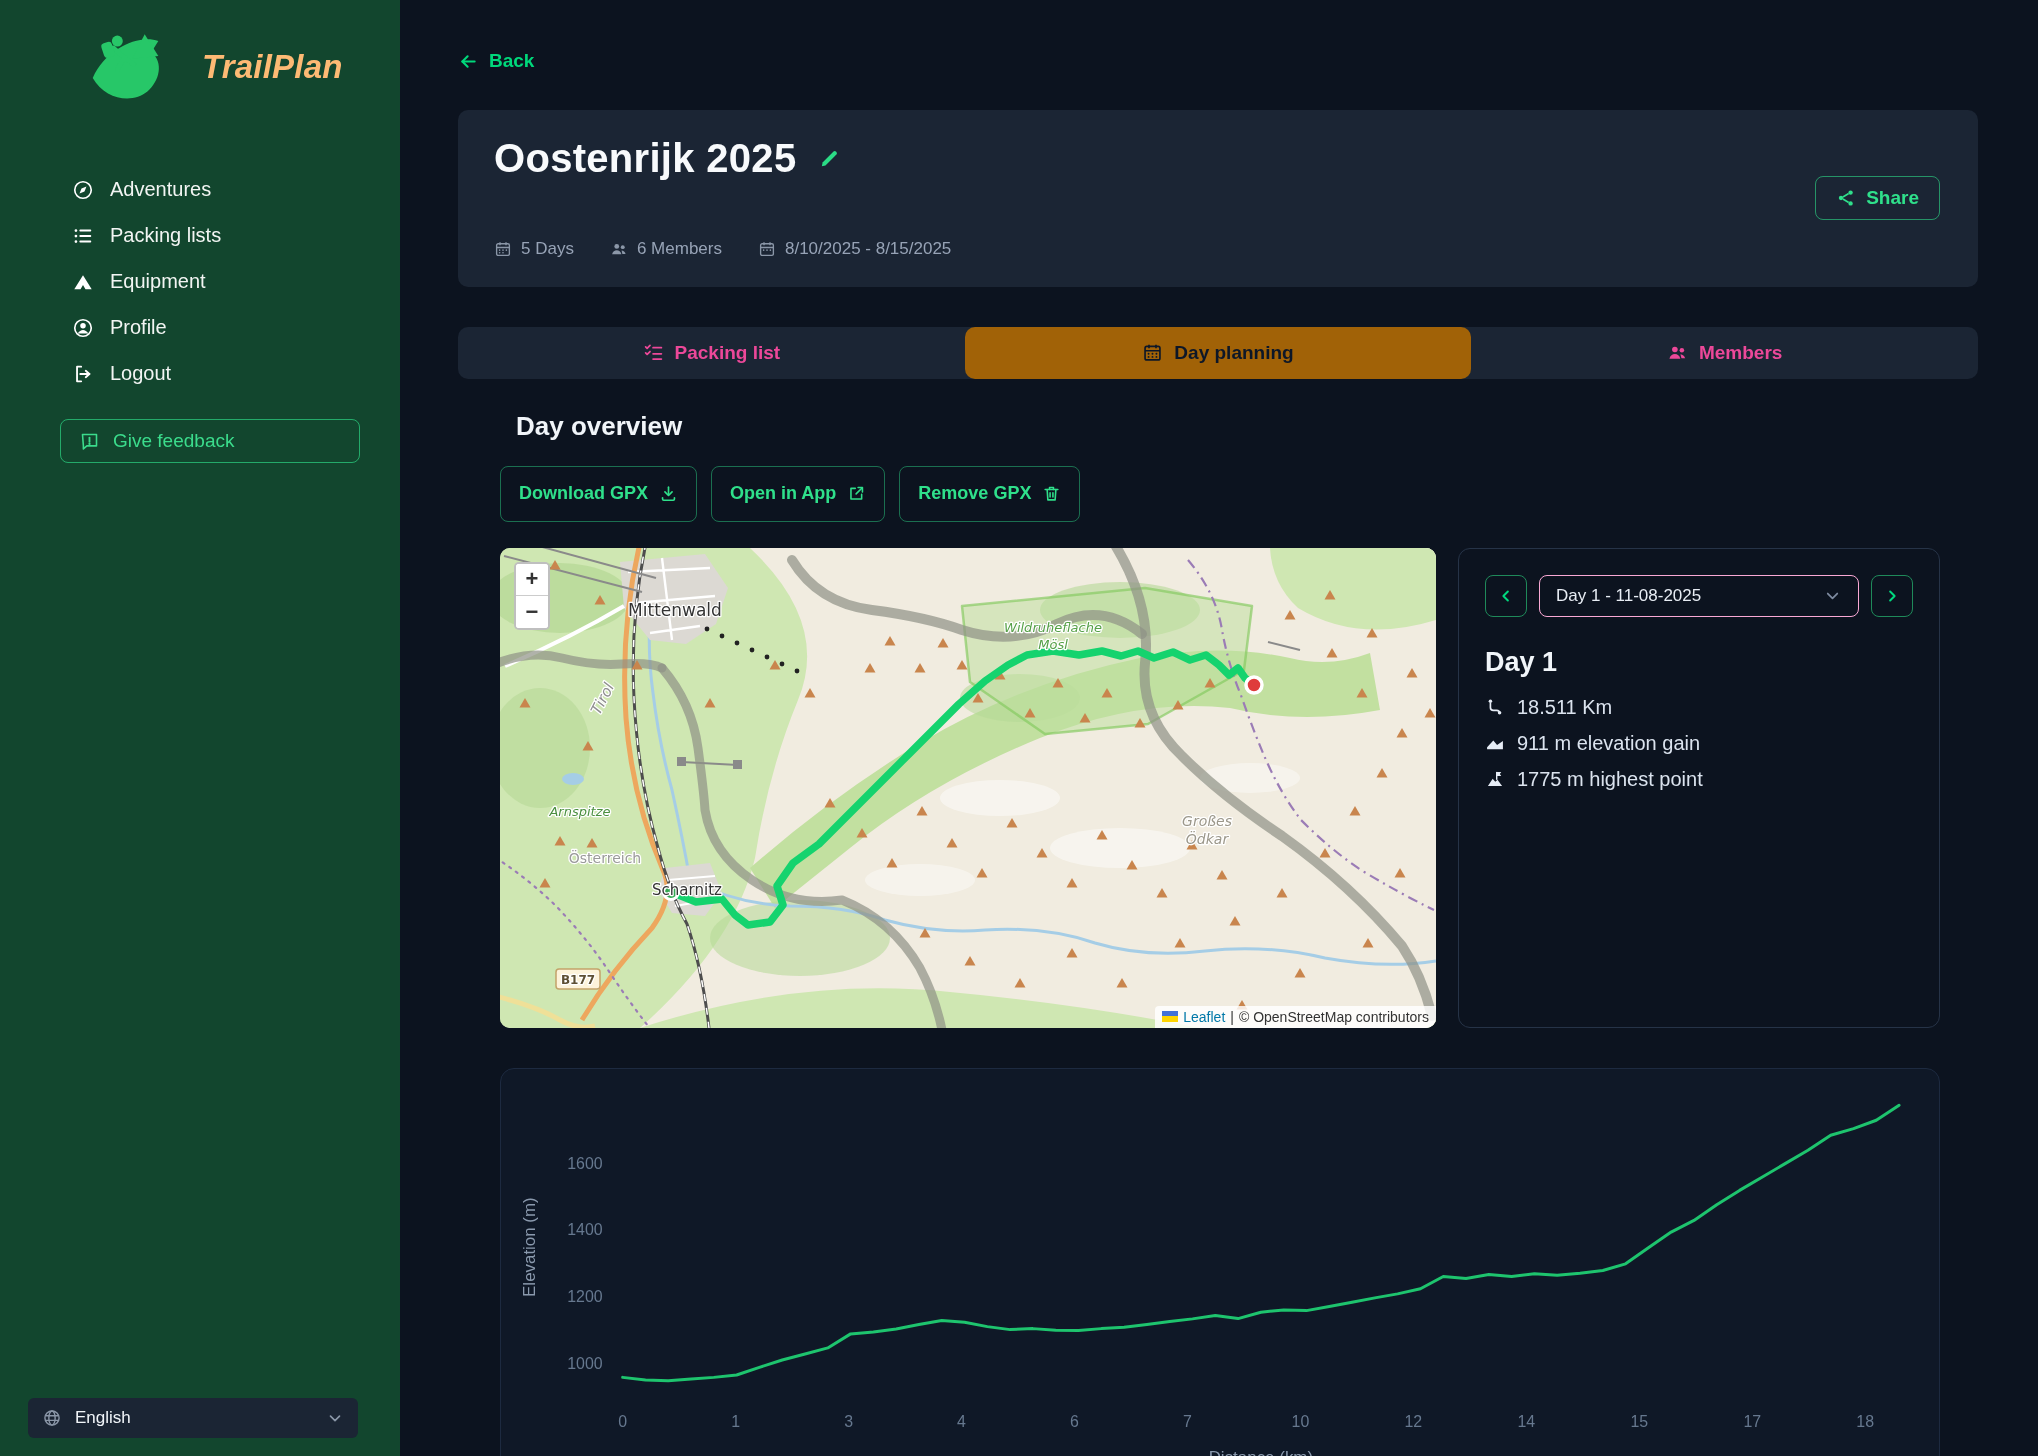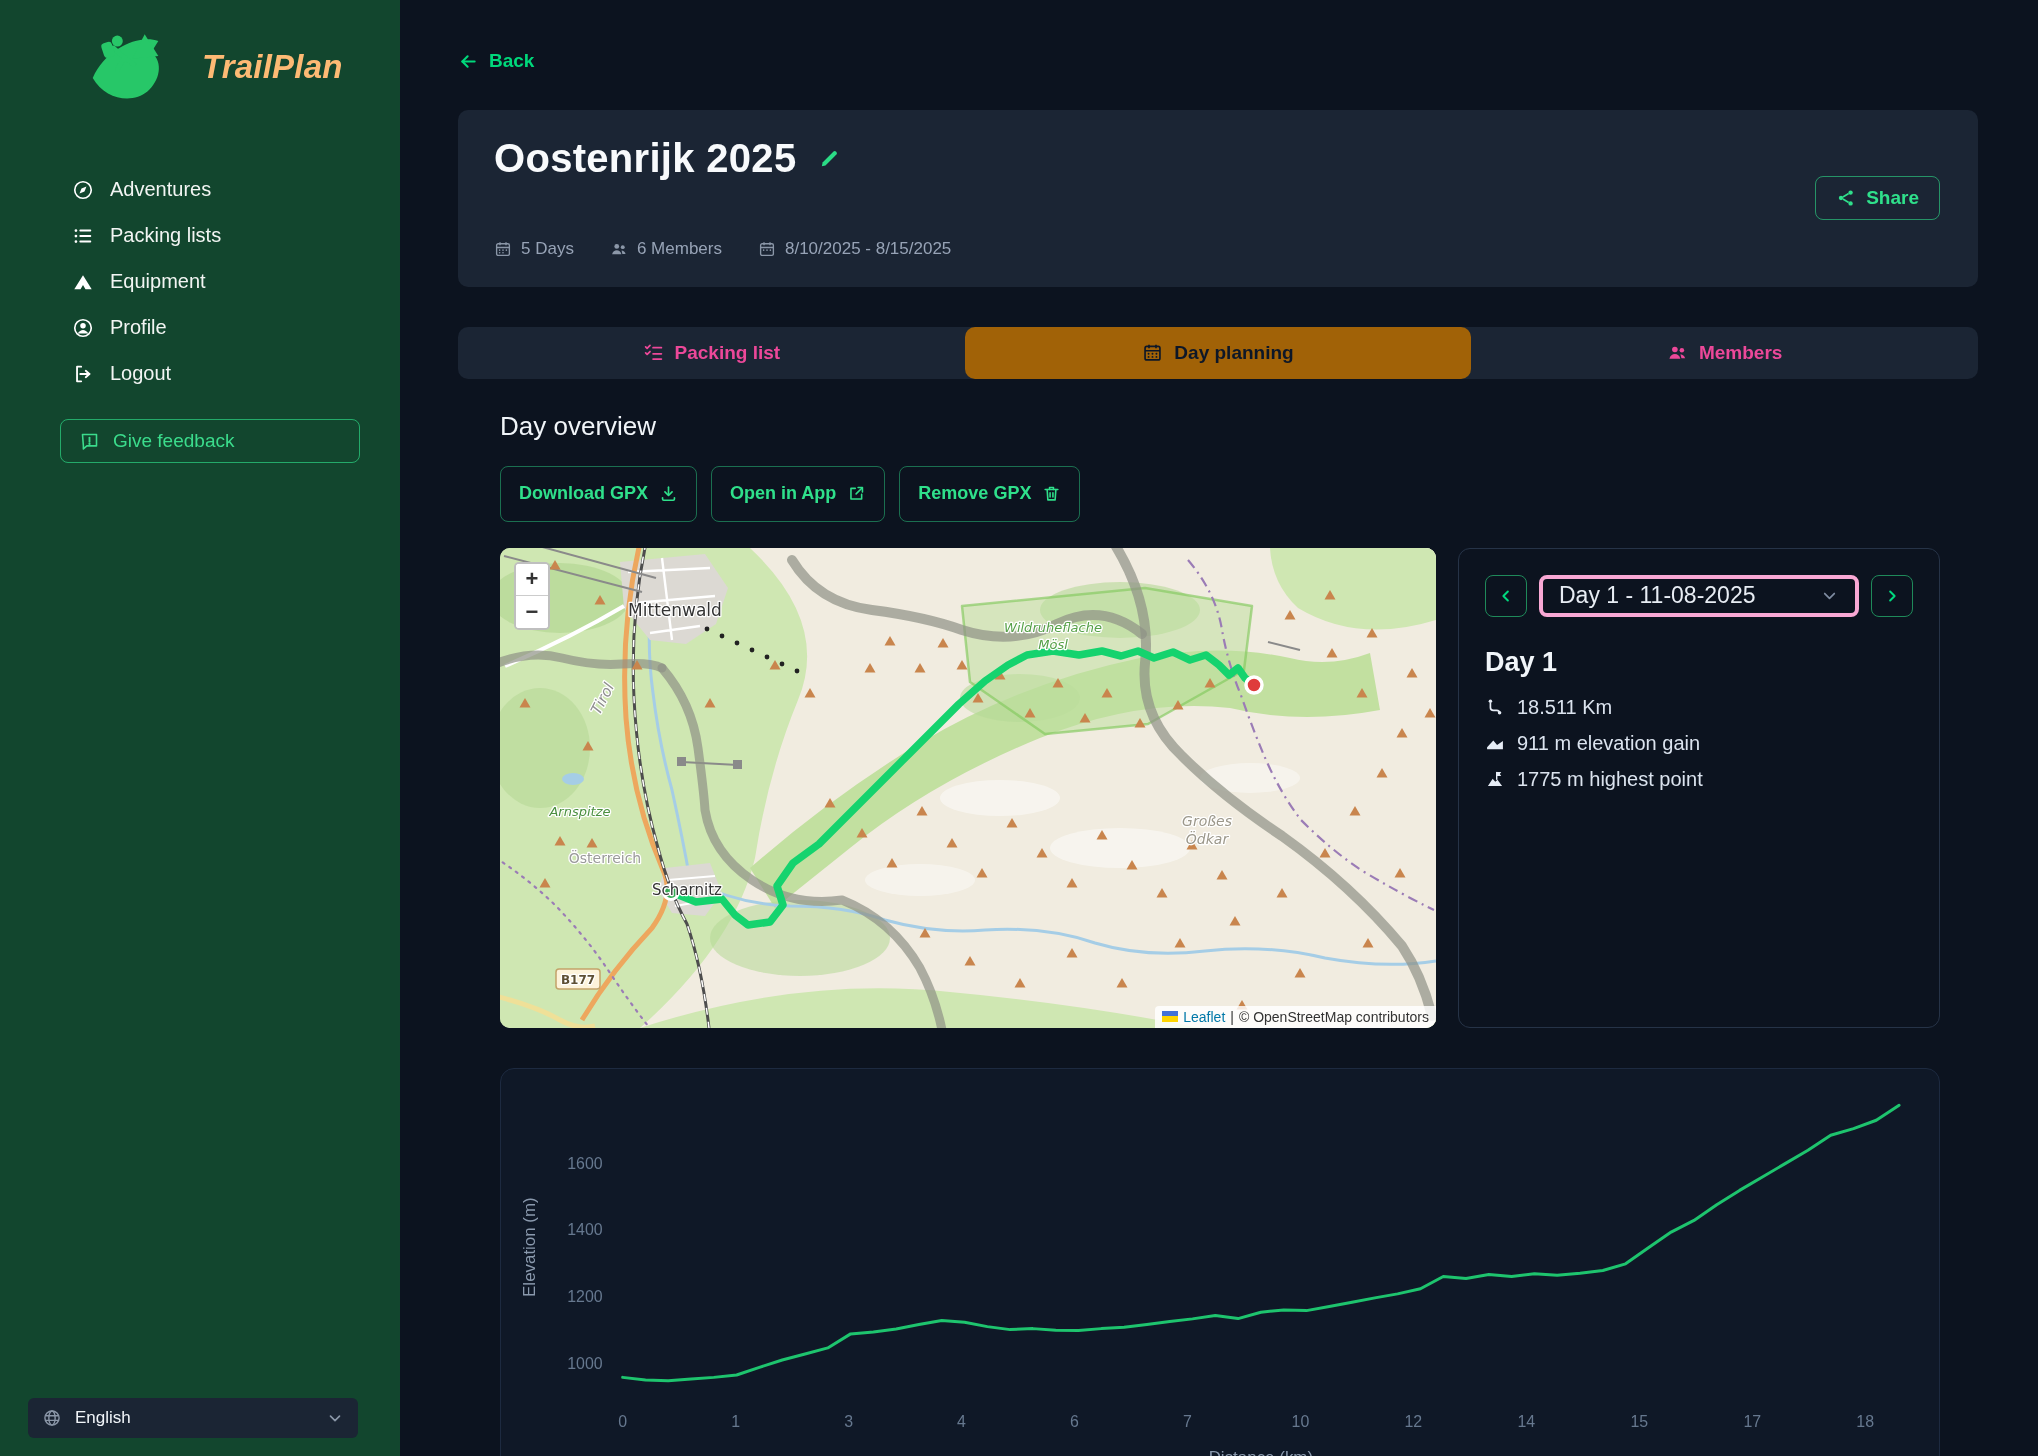--- a/index.html
+++ b/index.html
@@ -65,21 +65,21 @@
   }
   .share-btn svg{ width:20px; height:20px; }
 
   .tabs{ margin-top:40px; background:#1b2534; border-radius:10px; display:flex; height:52px; overflow:hidden; }
   .tab{ flex:1; display:flex; align-items:center; justify-content:center; gap:11px;
         background:transparent; border:none; color:#ec4899; font-size:19px; font-weight:600; border-radius:10px; }
   .tab svg{ width:21px; height:21px; }
   .tab.active{ background:#a16207; color:#0d1728; }
 
   .tab-content{ padding:0 38px 0 42px; }
-  .section-title{ margin-top:32px; font-size:26px; font-weight:400; color:#f1f5f9; }
+  .section-title{ margin-top:32px; font-size:26px; font-weight:700; color:#f1f5f9;margin-left:16px; }
   .gpx-row{ display:flex; gap:14px; margin-top:24px; }
   .gpx-btn{ display:flex; align-items:center; gap:11px; height:56px; padding:0 18px;
     border:1px solid rgba(46,224,139,.45); border-radius:8px;
     color:#2fe08b; font-size:18px; font-weight:600; background:transparent; }
   .gpx-btn svg{ width:19px; height:19px; }
 
   .map-row{ display:flex; gap:22px; margin-top:26px; align-items:stretch; }
   .map-wrap{ width:936px; min-width:936px; height:480px; border-radius:10px; overflow:hidden; position:relative; background:#cfe7b2; }
   .map-svg{ width:100%; height:100%; }
   .zoom-ctl{ position:absolute; top:14px; left:14px; width:36px; background:#fff;
@@ -99,22 +99,22 @@
   .ml-peakname{ font-size:13px; fill:#4a8f3f; font-style:italic; }
   .ml-area{ font-size:13px; fill:#55a047; font-style:italic; }
   .ml-cirque{ font-size:14px; fill:#9b978a; font-style:italic; }
   .ml-road{ font-size:12px; fill:#5d4f33; font-weight:700; stroke:none; }
 
   .day-panel{ flex:1; border:1px solid #263347; border-radius:12px; padding:26px; display:flex; flex-direction:column; }
   .day-controls{ display:flex; gap:12px; }
   .nav-sq{ width:42px; height:42px; border:1px solid #1f8a5a; border-radius:8px; background:transparent;
     color:#00d97f; display:flex; align-items:center; justify-content:center; }
   .nav-sq svg{ width:18px; height:18px; }
-  .day-select{ flex:1; height:42px; border:4px solid #f9a8d4; border-radius:8px; display:flex; align-items:center;
-    padding:0 16px; color:#e8edf4; font-size:23px; cursor:pointer; }
+  .day-select{ flex:1; height:42px; border:1px solid #f9a8d4; border-radius:8px; display:flex; align-items:center;
+    padding:0 16px; color:#e8edf4; font-size:17px; cursor:pointer; }
   .day-select .chev{ margin-left:auto; color:#7e8ba0; width:19px; height:19px; }
   .day-select .chev svg{ width:19px; height:19px; }
   .day-title{ margin-top:30px; font-size:27px; font-weight:800; color:#f1f5f9; }
   .day-stats{ margin-top:18px; list-style:none; display:flex; flex-direction:column; gap:13px; }
   .stat{ display:flex; align-items:center; gap:12px; color:#dbe3ee; font-size:20px; }
   .stat svg{ width:20px; height:20px; color:#e6ecf5; }
 
   .chart-panel{ margin-top:40px; height:406px; border:1px solid #1d2a40; border-radius:14px; background:#0f1827; overflow:hidden; }
   #elev-svg{ width:100%; height:100%; }
   #elev-svg .tick{ fill:#66788f; font-size:16px; font-family:"Liberation Sans",sans-serif; }

